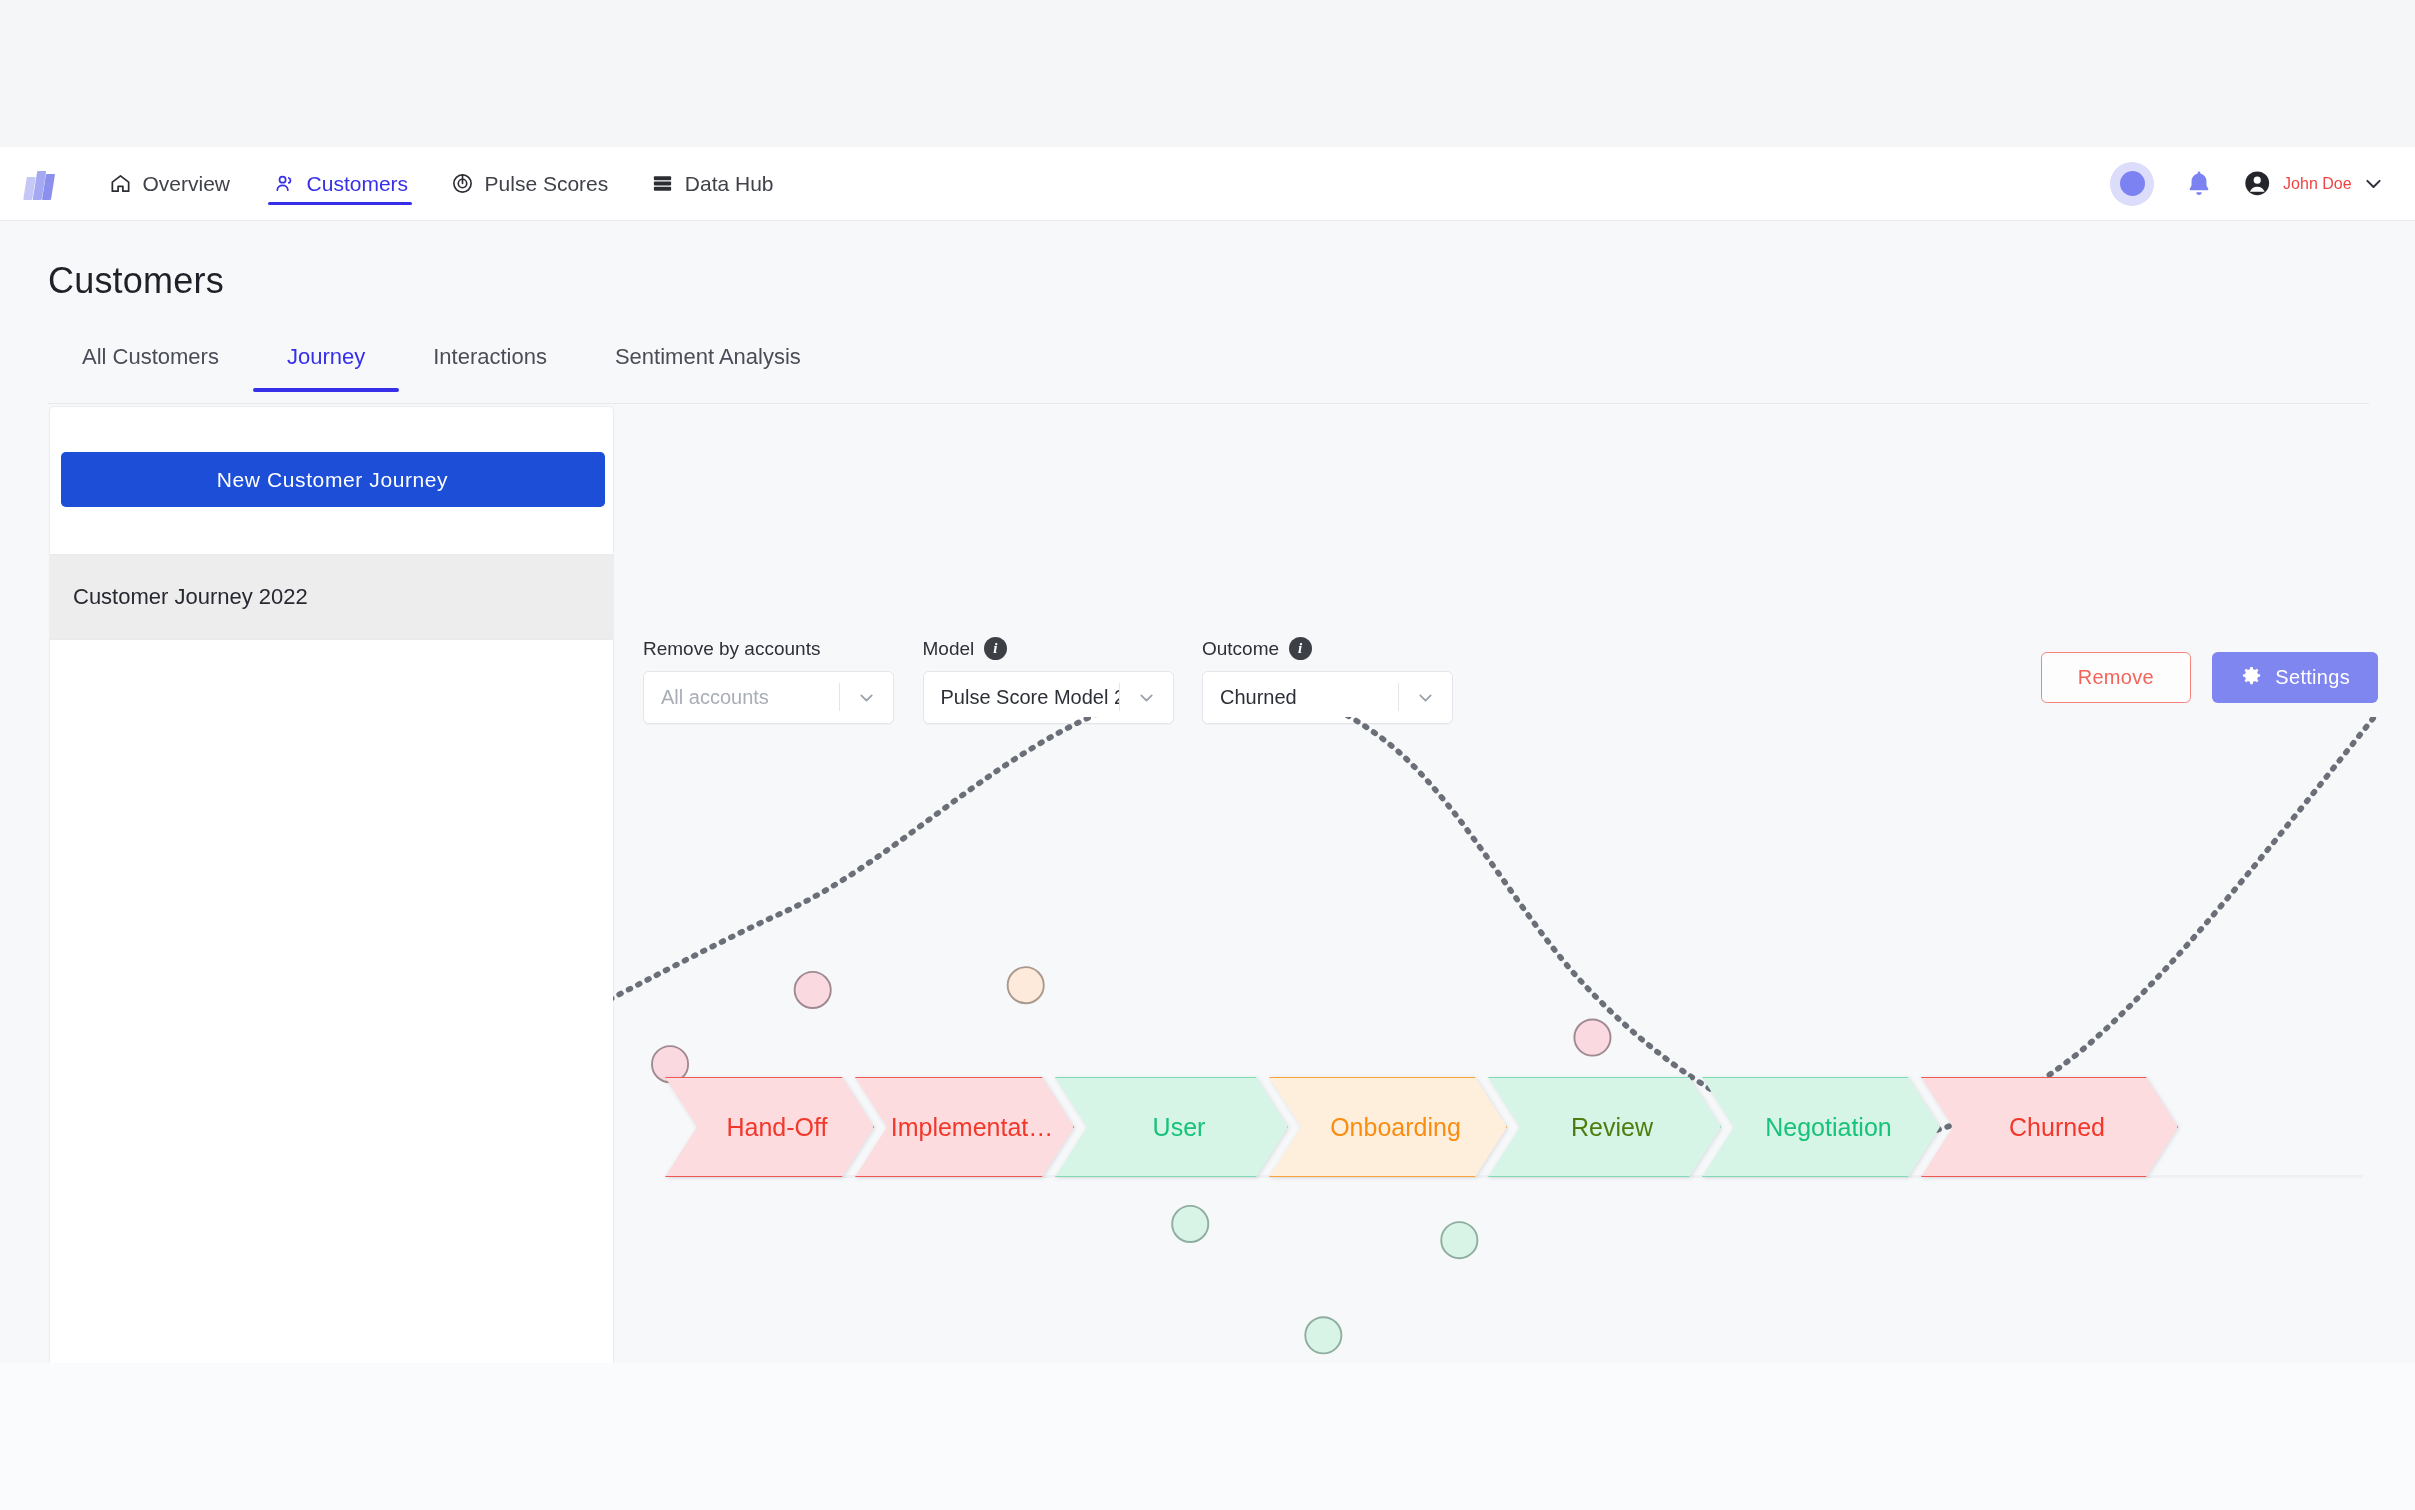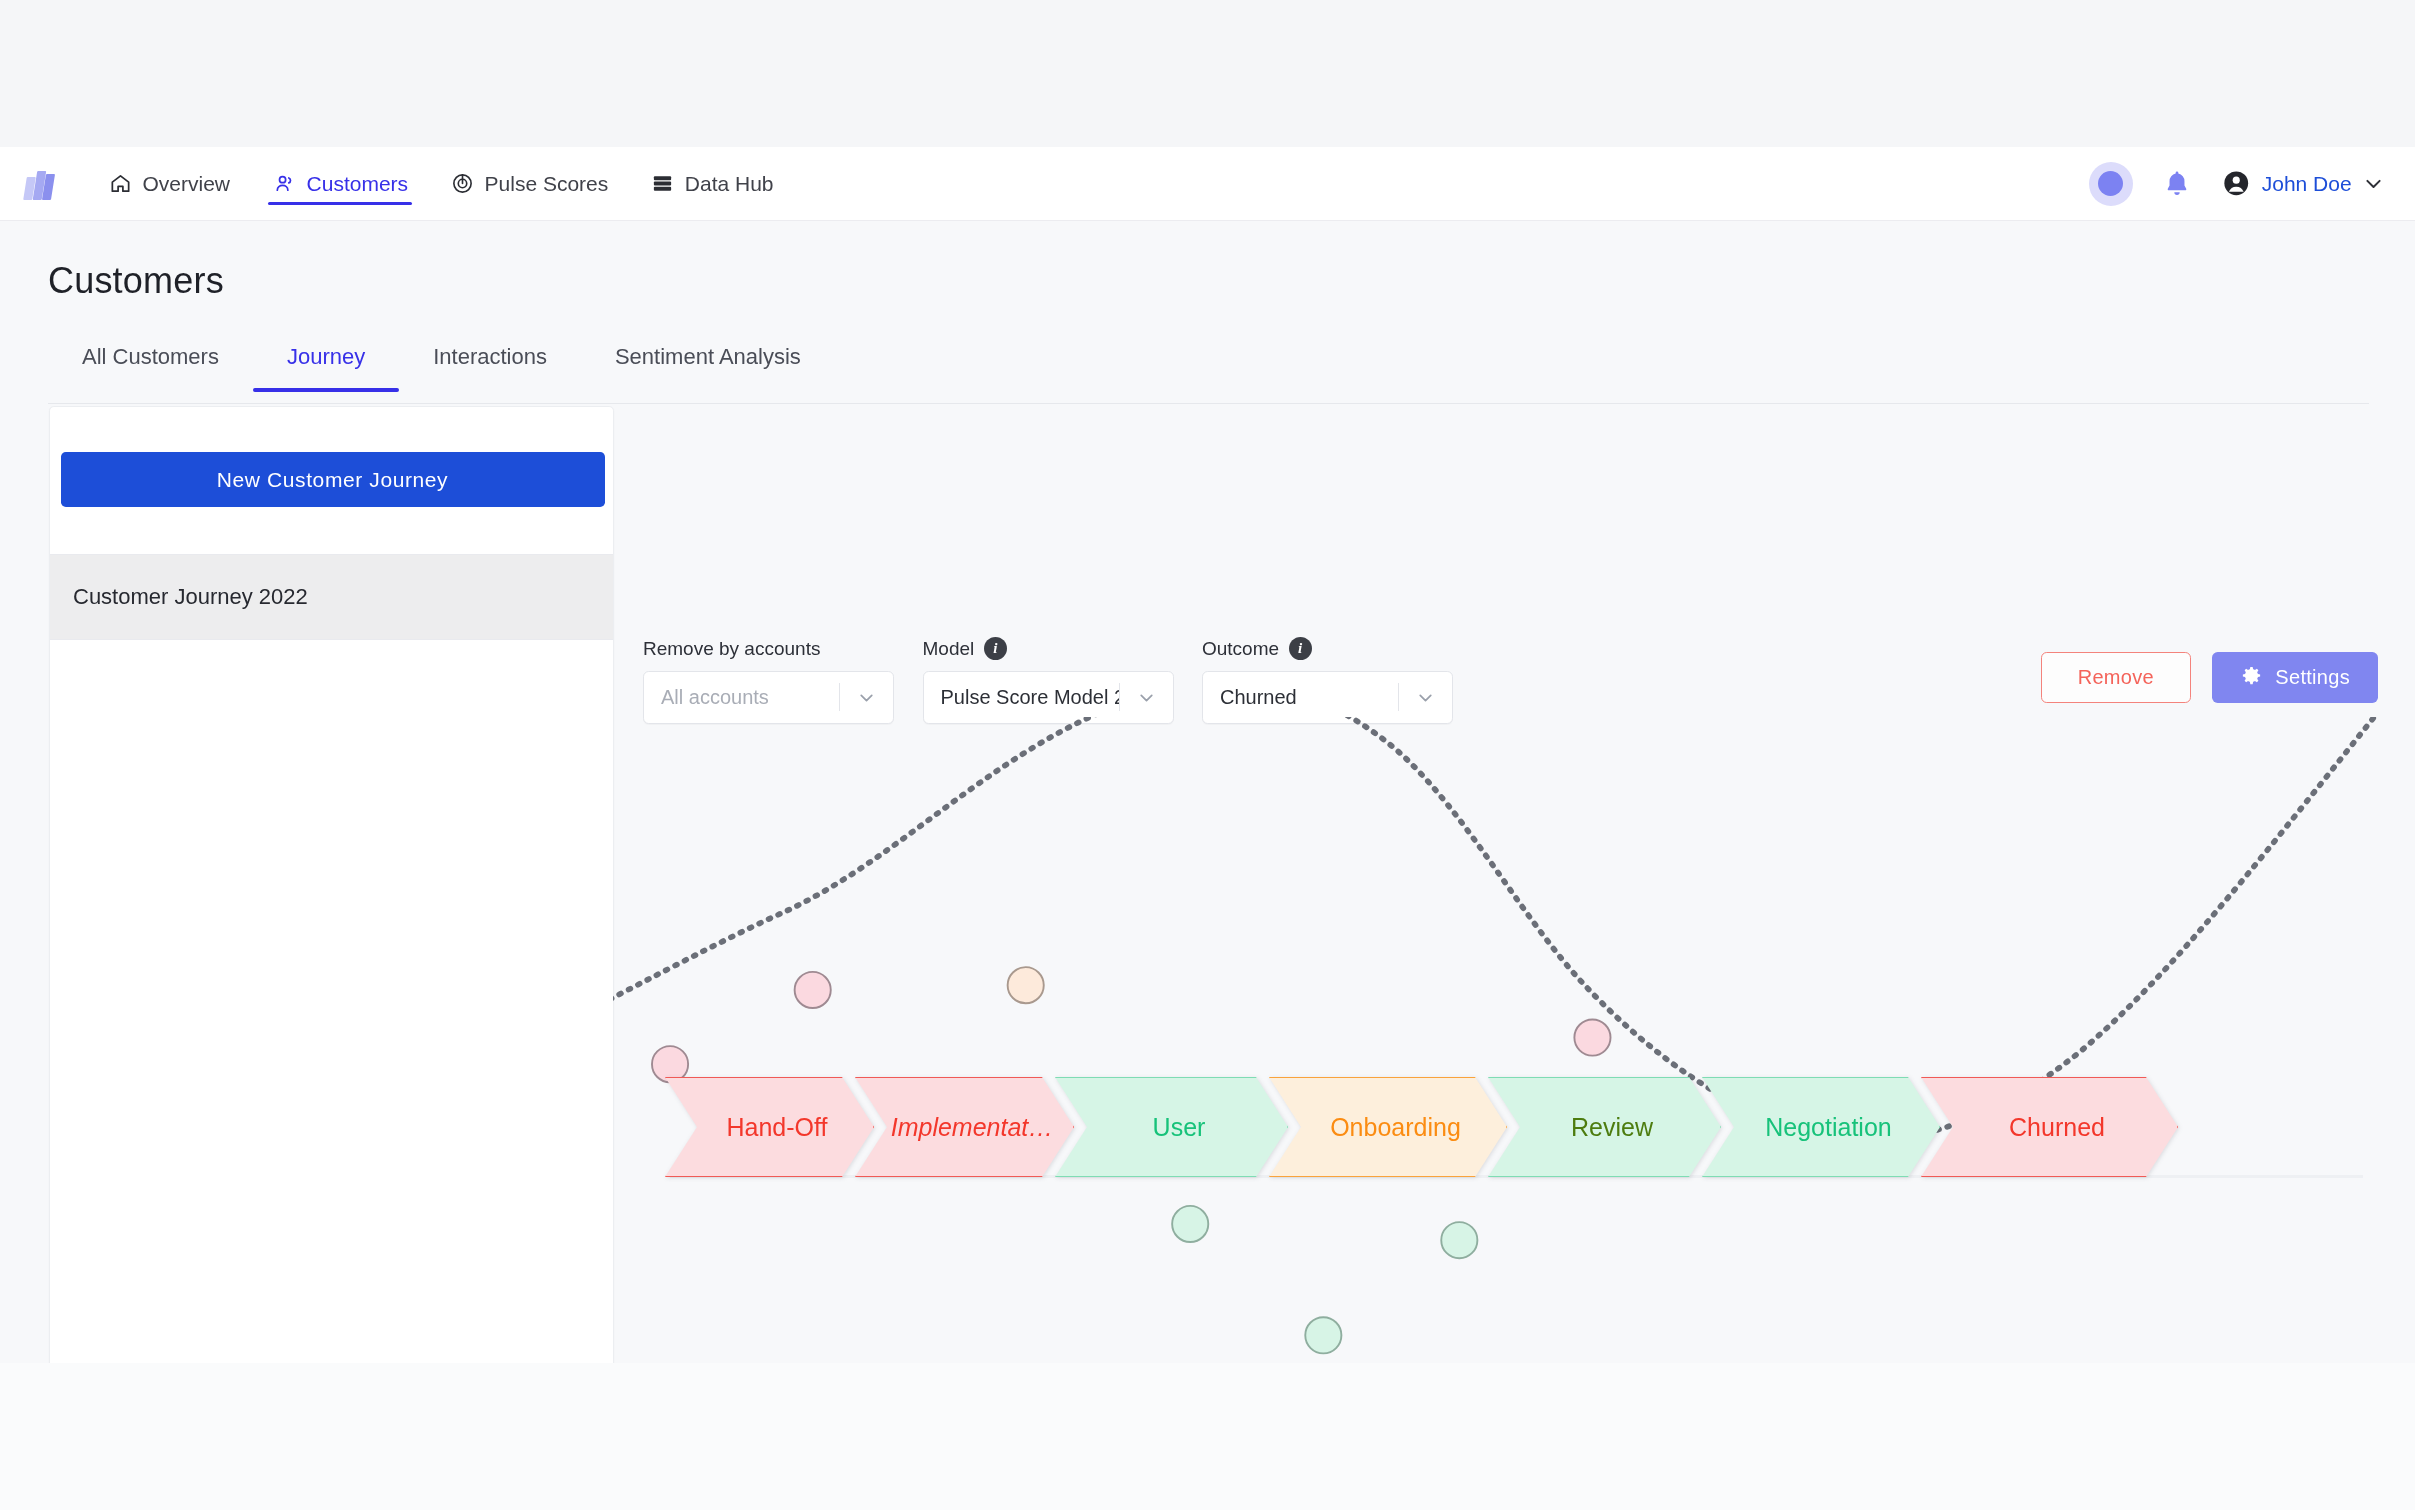--- a/index.html
+++ b/index.html
@@ -46,21 +46,21 @@
 
   .nav-right { margin-left: auto; display: flex; align-items: center; gap: 28.5px; margin-right: 32px; }
   .status-dot {
     width: 44px; height: 44px; border-radius: 50%;
     background: #dcdcfb; display: flex; align-items: center; justify-content: center;
   }
   .status-dot i { width: 25px; height: 25px; border-radius: 50%; background: #7c82f2; display: block; }
   .bell { width: 32px; height: 32px; color: #7c82f2; }
   .user { display: flex; align-items: center; gap: 11.4px; cursor: pointer; }
   .avatar { width: 28.5px; height: 28.5px; color: #24262c; }
-  .user-name { font-size: 21px; color: #1d4ed8; }
+  .user-name { font-size: 16px; color: #ef4444; }
   .caret { width: 21px; height: 21px; color: #2f3138; }
 
   
   .page-body { position: absolute; left: 0; top: 222px; width: 2416px; height: 1141px; background: #f7f8fa; }
   .page-title {
     position: absolute; left: 48px; top: 38px;
     font-size: 36px; color: #1f2128; font-weight: 400; letter-spacing: 0.2px;
   }
 
   
@@ -355,21 +355,21 @@
 
       <div class="baseline"></div>
 
       <div class="funnel" id="funnel">
           <div class="stage red first" style="width: 209px;">
             <div class="shape" style="background: rgb(252, 220, 223); border: 1.4px solid rgb(240, 90, 86);"></div>
             <div class="label" style="color: rgb(243, 55, 43);">Hand-Off</div>
           </div>
           <div class="stage red" style="width: 219px;">
             <div class="shape" style="background: rgb(252, 220, 223); border: 1.4px solid rgb(240, 90, 86);"></div>
-            <div class="label" style="color: rgb(243, 55, 43); font-style: italic;">Implementat…</div>
+            <div class="label" style="color: rgb(243, 55, 43);">Implementat…</div>
           </div>
           <div class="stage green" style="width: 233px;">
             <div class="shape" style="background: rgb(214, 245, 230); border: 1.4px solid rgb(127, 220, 180);"></div>
             <div class="label" style="color: rgb(23, 194, 122);">User</div>
           </div>
           <div class="stage amber" style="width: 238px;">
             <div class="shape" style="background: rgb(253, 239, 220); border: 1.4px solid rgb(249, 163, 60);"></div>
             <div class="label" style="color: rgb(251, 140, 18);">Onboarding</div>
           </div>
           <div class="stage green" style="width: 233px;">

